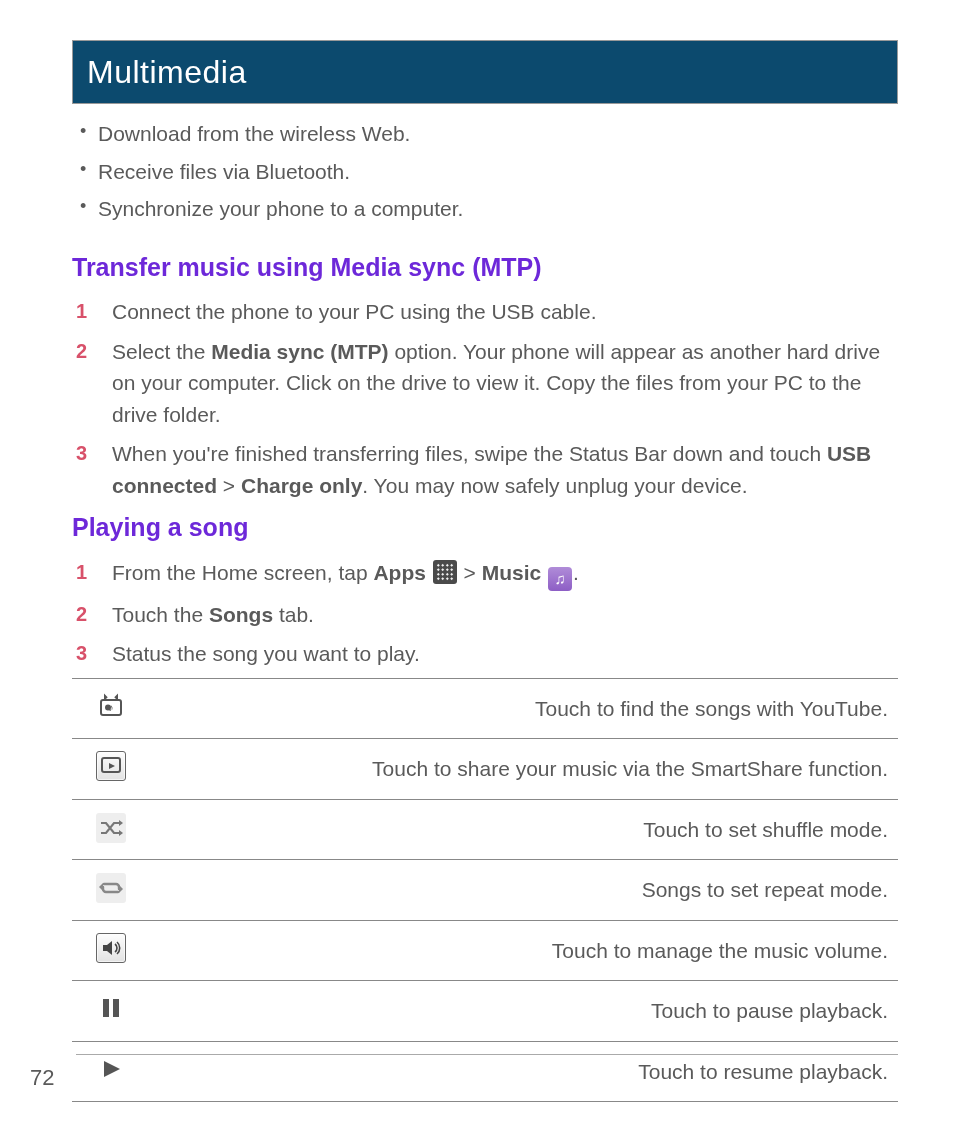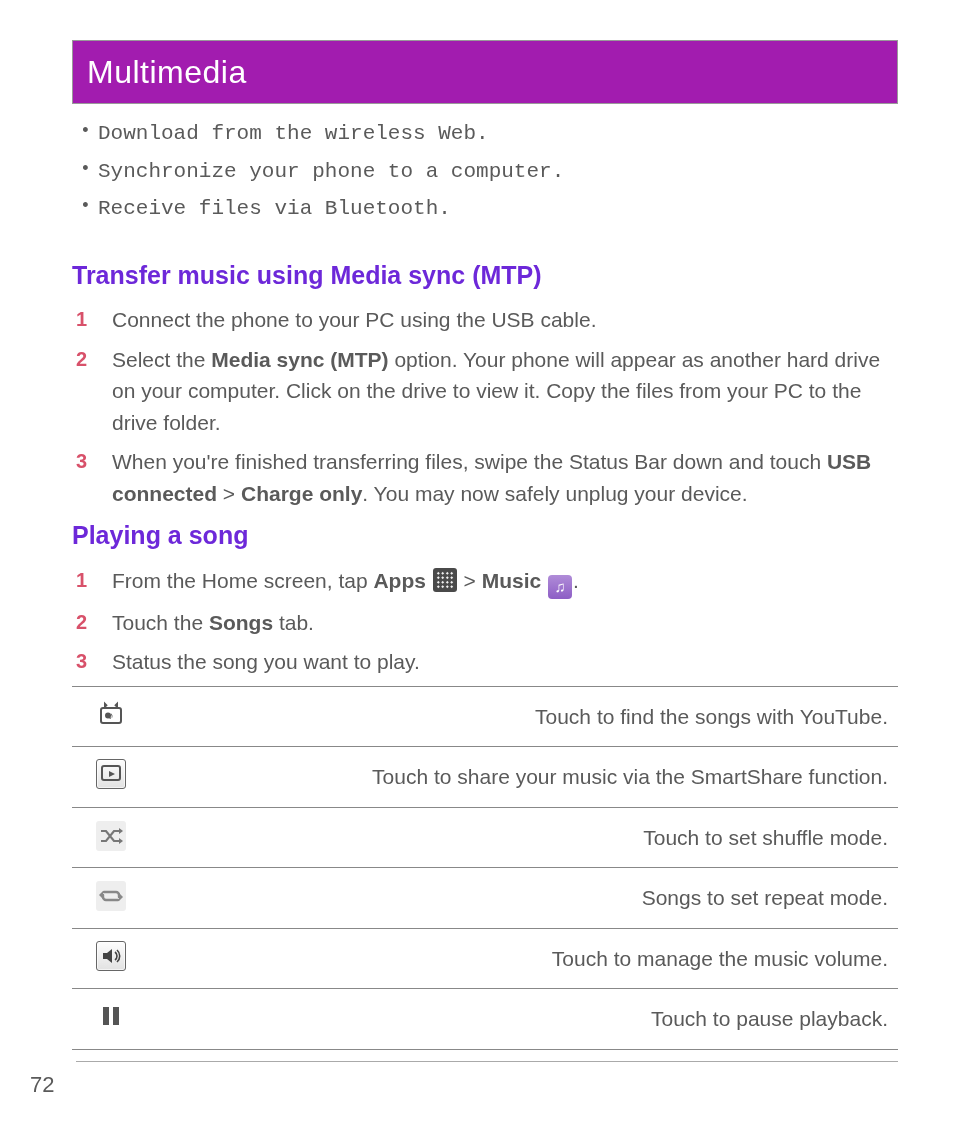--- a/index.html
+++ b/index.html
@@ -11,36 +11,35 @@
     position: relative;
     color: #5a5a5a;
     font-size: 21px;
     line-height: 1.5;
     font-weight: 300;
   }
   .page {
     padding: 40px 56px 0 72px;
   }
   .header-band {
-    background: #a21caf;
+    background: #0c4a6e;
     border: 1px solid #999;
     padding: 7px 14px;
     margin-bottom: 14px;
   }
   .header-band h1 {
     color: #ffffff;
     font-size: 32px;
     font-weight: 400;
     letter-spacing: 0.5px;
   }
   ul.bullets {
     list-style: none;
     padding-left: 8px;
-    margin-bottom: 32px;
-    font-family: Liberation Mono, monospace;
+    margin-bottom: 24px;
   }
   ul.bullets li {
     position: relative;
     padding-left: 18px;
     margin-bottom: 6px;
   }
   ul.bullets li::before {
     content: "•";
     position: absolute;
     left: 0;
@@ -131,21 +130,21 @@
   }
   .box {
     border: 1.5px solid #666;
     border-radius: 3px;
     background: linear-gradient(#fdfdfd,#e2e2e2);
     box-shadow: inset 0 0 0 1px rgba(255,255,255,.6);
   }
   .flat { background:#eee; }
   .page-footer {
     position: absolute;
-    bottom: 44px;
+    bottom: 51px;
     left: 26px;
     right: 56px;
   }
   .page-footer .line {
     border-top: 1px solid #aaa;
     margin-bottom: 6px;
     margin-left: 50px;
   }
   .page-footer .num {
     font-size: 22px;
@@ -158,22 +157,22 @@
 <body>
 
 <div class="page">
 
   <div class="header-band">
     <h1>Multimedia</h1>
   </div>
 
   <ul class="bullets">
     <li>Download from the wireless Web.</li>
+    <li>Receive files via Bluetooth.</li>
     <li>Synchronize your phone to a computer.</li>
-    <li>Receive files via Bluetooth.</li>
   </ul>
 
   <h2 class="section">Transfer music using Media sync (MTP)</h2>
   <ol class="steps">
     <li>
       <span>Connect the phone to your PC using the USB cable.</span>
     </li>
     <li>
       <span>Select the </span><b>Media sync (MTP)</b><span> option. Your phone will appear as another hard drive on your computer. Click on the drive to view it. Copy the files from your PC to the drive folder.</span>
     </li>
@@ -262,20 +261,30 @@
       <td class="ic-cell">
         <span class="btn-icon">
           <svg width="22" height="24" viewBox="0 0 22 24">
                 <rect x="3" y="3" width="6" height="18" fill="#555"></rect>
                 <rect x="13" y="3" width="6" height="18" fill="#555"></rect>
               </svg>
         </span>
       </td>
       <td>Touch to pause playback.</td>
     </tr>
+    <tr>
+      <td class="ic-cell">
+        <span class="btn-icon">
+          <svg width="24" height="24" viewBox="0 0 24 24">
+                <polygon points="5,4 21,12 5,20" fill="#555"></polygon>
+              </svg>
+        </span>
+      </td>
+      <td>Touch to resume playback.</td>
+    </tr>
   </tbody>
     </table>
 
 </div>
 
 <div class="page-footer">
   <div class="line"></div>
   <div class="num">72</div>
 </div>
 

